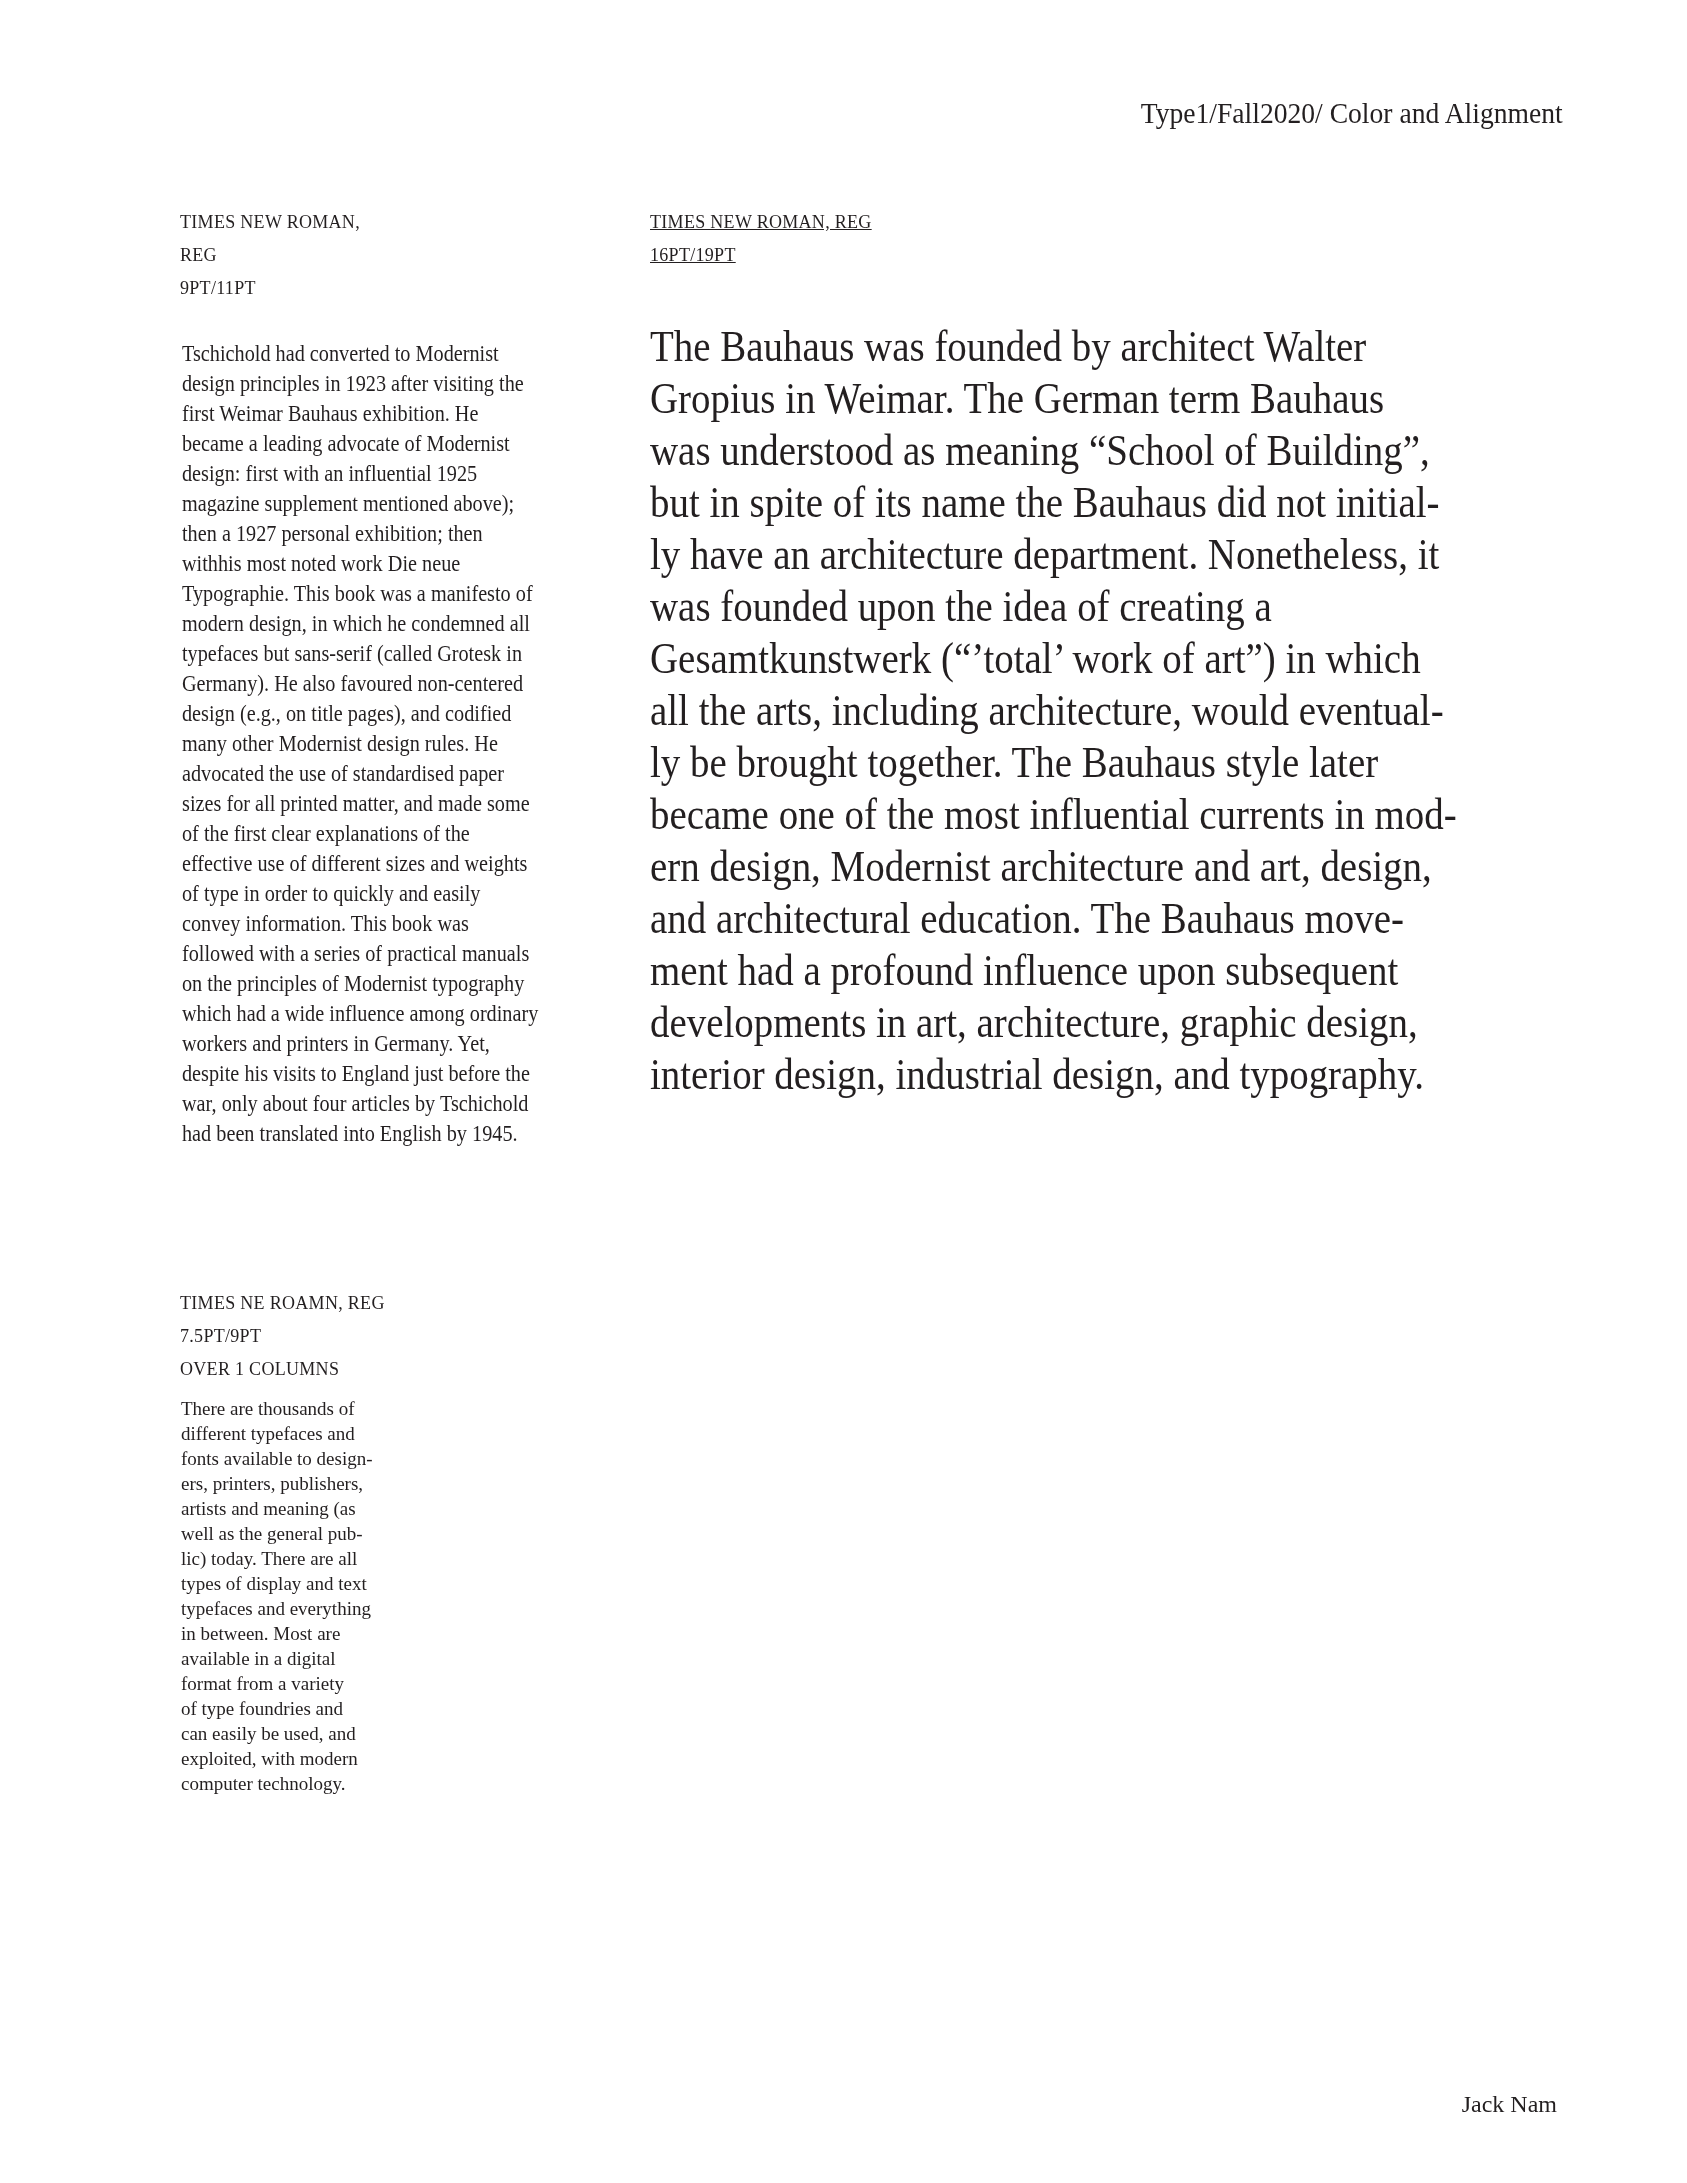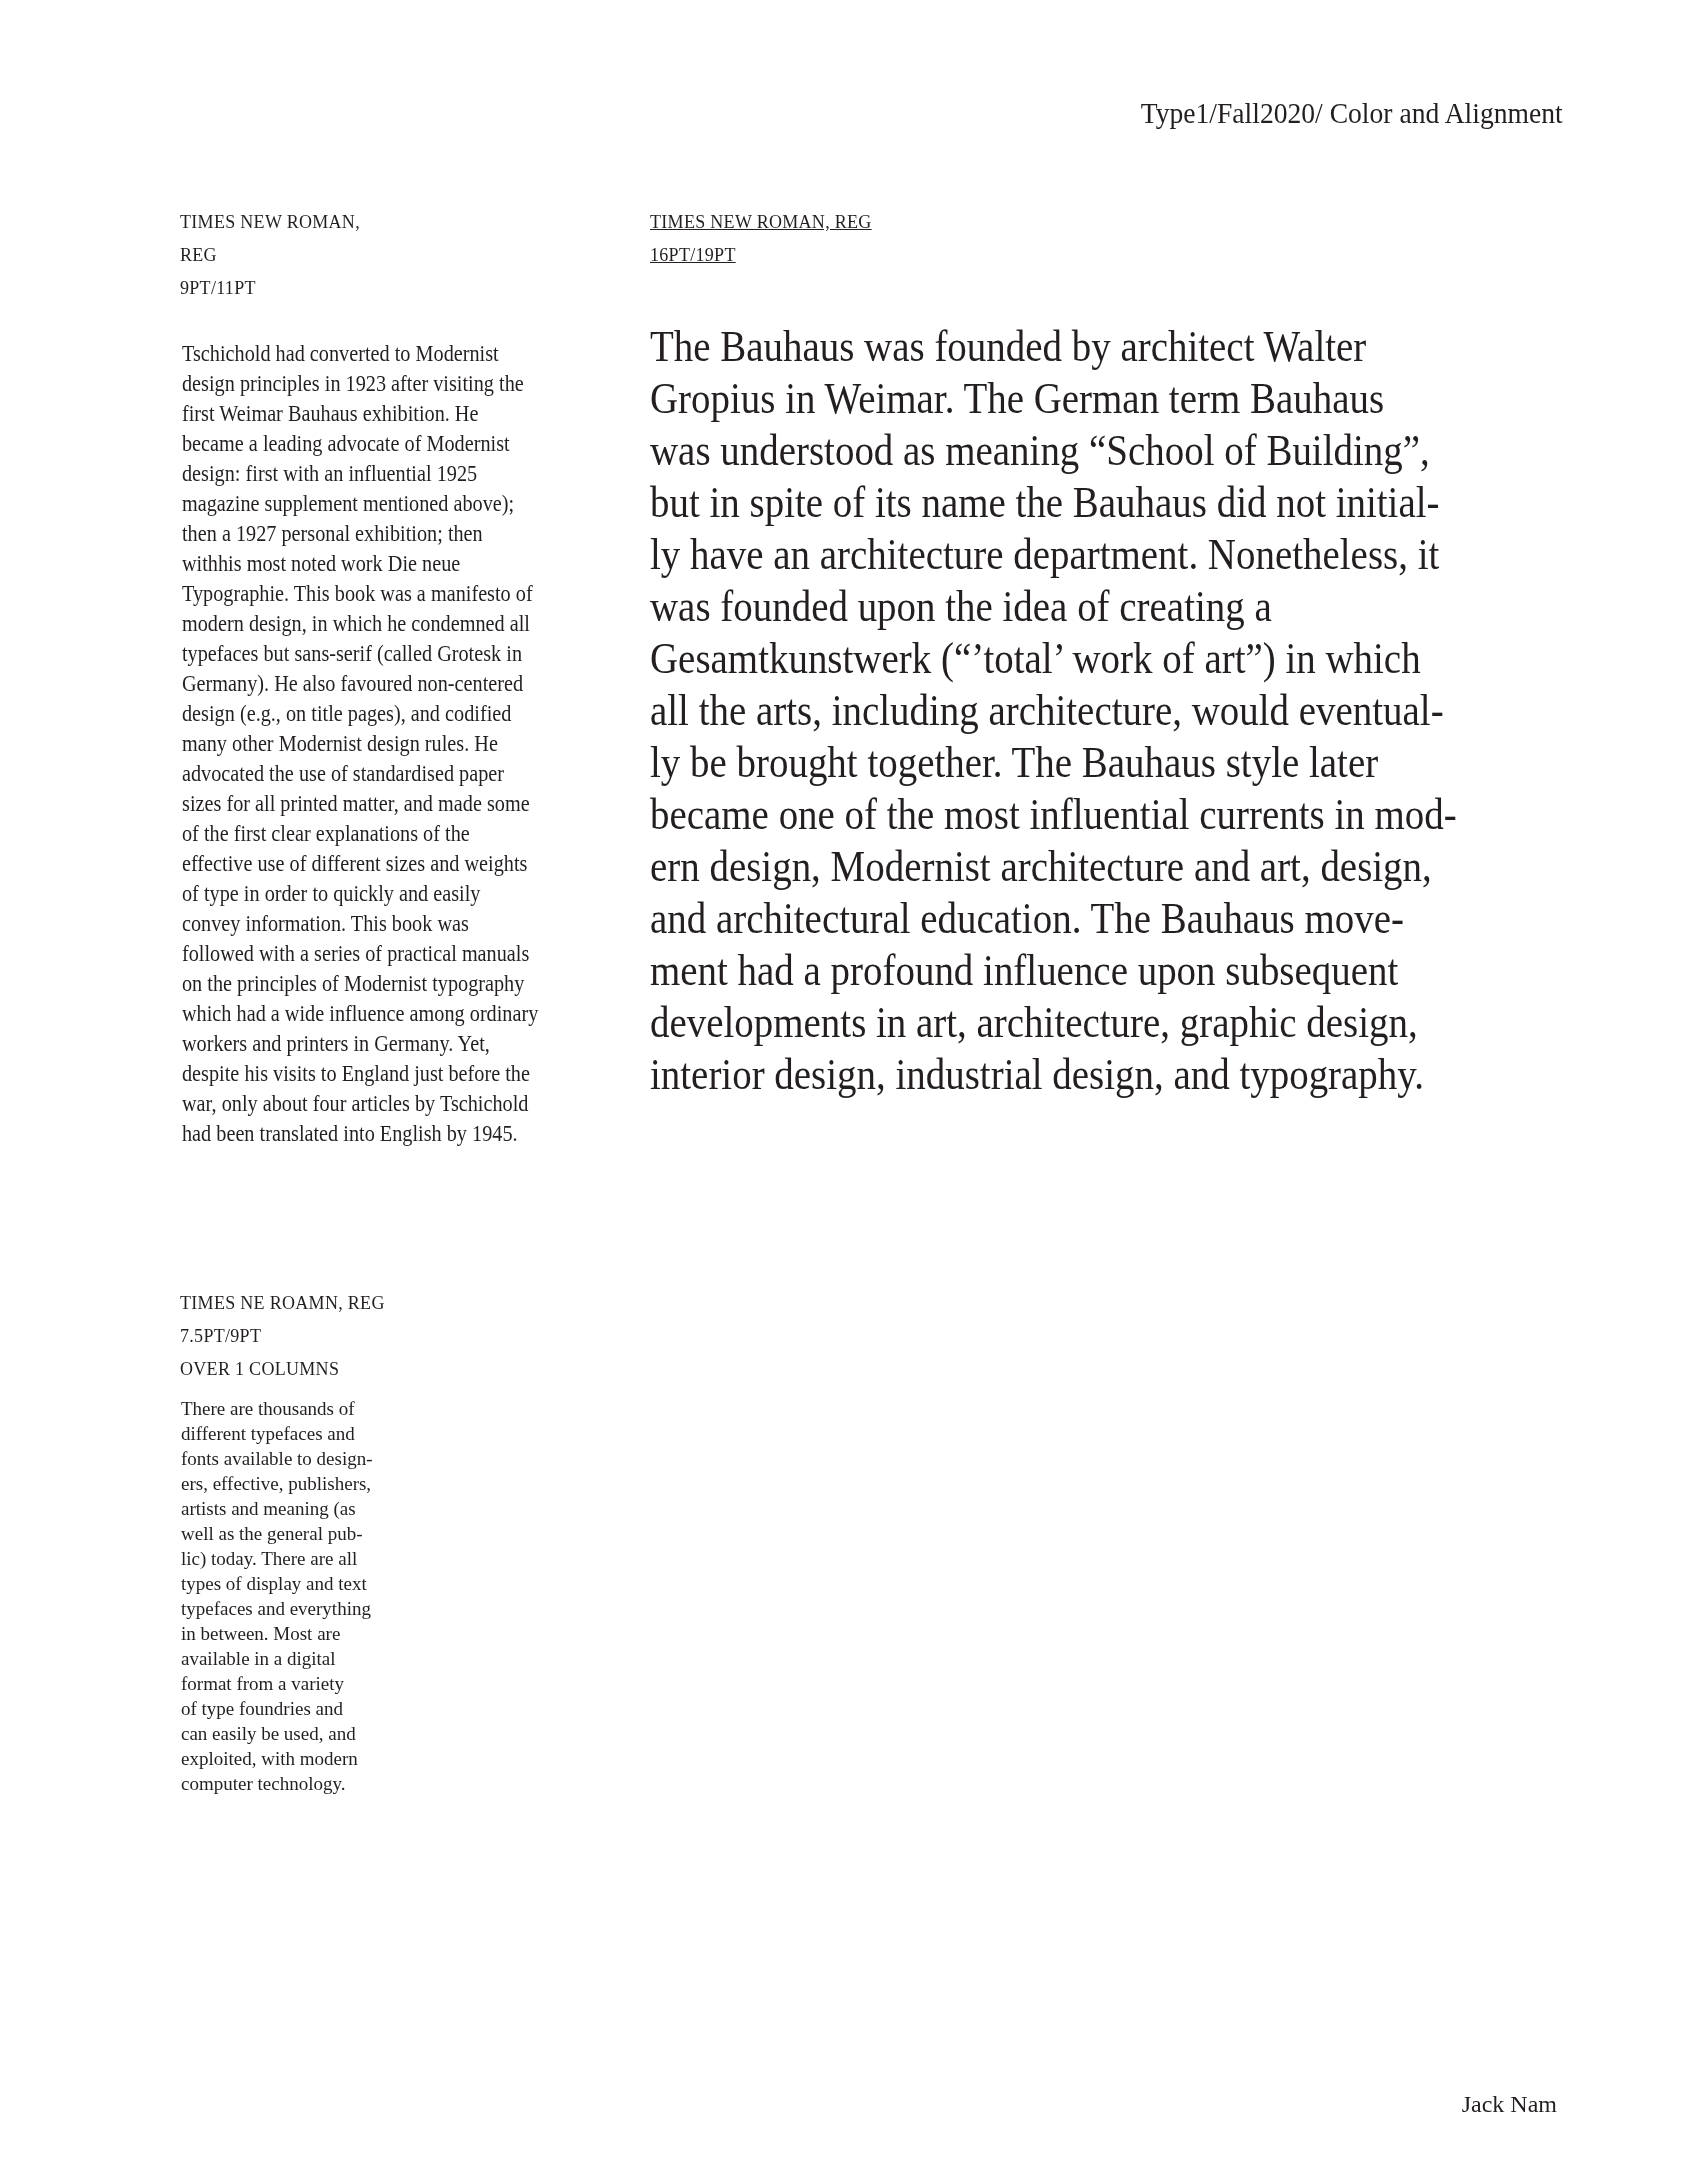--- a/index.html
+++ b/index.html
@@ -96,21 +96,21 @@
 
 <div class="spec spec3 serif">
   <div>TIMES NE ROAMN, REG</div>
   <div>7.5PT/9PT</div>
   <div>OVER 1 COLUMNS</div>
 </div>
 <div class="body75 serif">
   <span class="ln">There are thousands of</span>
   <span class="ln">different typefaces and</span>
   <span class="ln">fonts available to design-</span>
-  <span class="ln">ers, effective, publishers,</span>
+  <span class="ln">ers, printers, publishers,</span>
   <span class="ln">artists and meaning (as</span>
   <span class="ln">well as the general pub-</span>
   <span class="ln">lic) today. There are all</span>
   <span class="ln">types of display and text</span>
   <span class="ln">typefaces and everything</span>
   <span class="ln">in between. Most are</span>
   <span class="ln">available in a digital</span>
   <span class="ln">format from a variety</span>
   <span class="ln">of type foundries and</span>
   <span class="ln">can easily be used, and</span>

